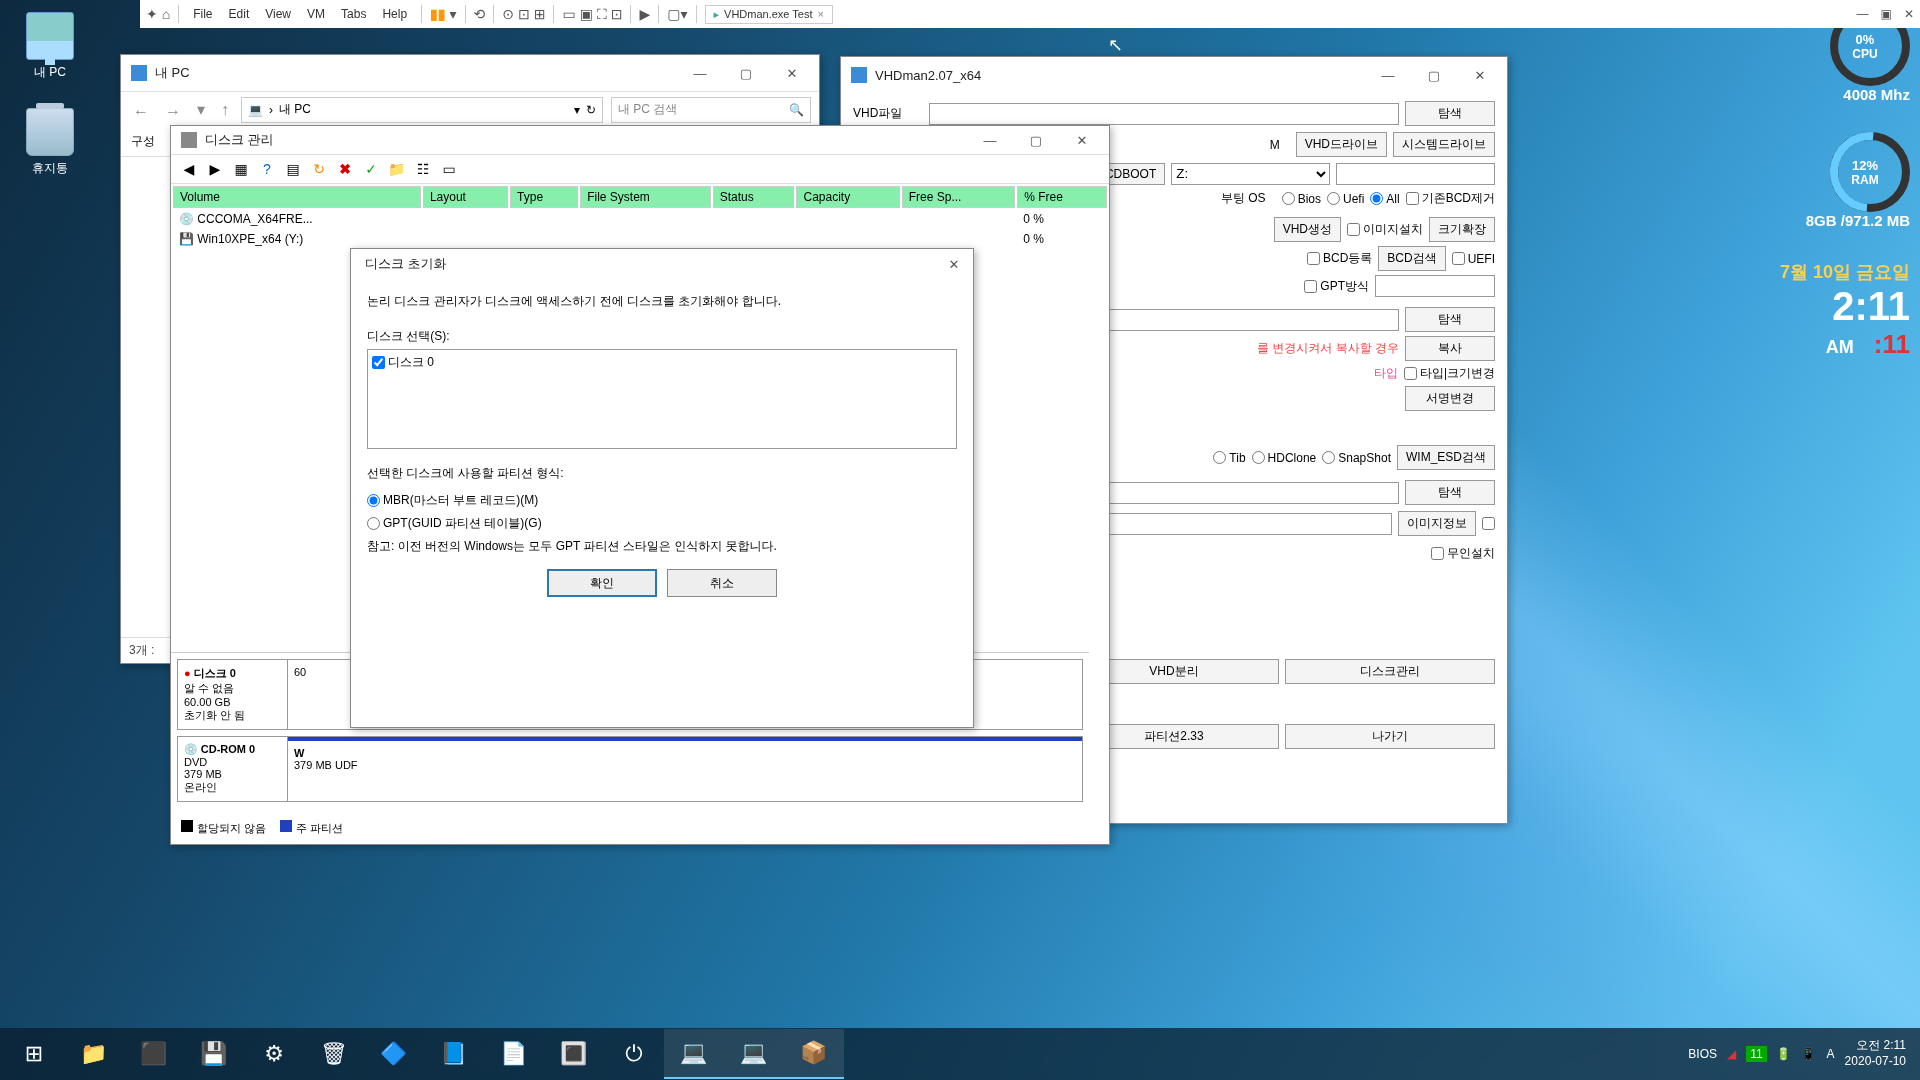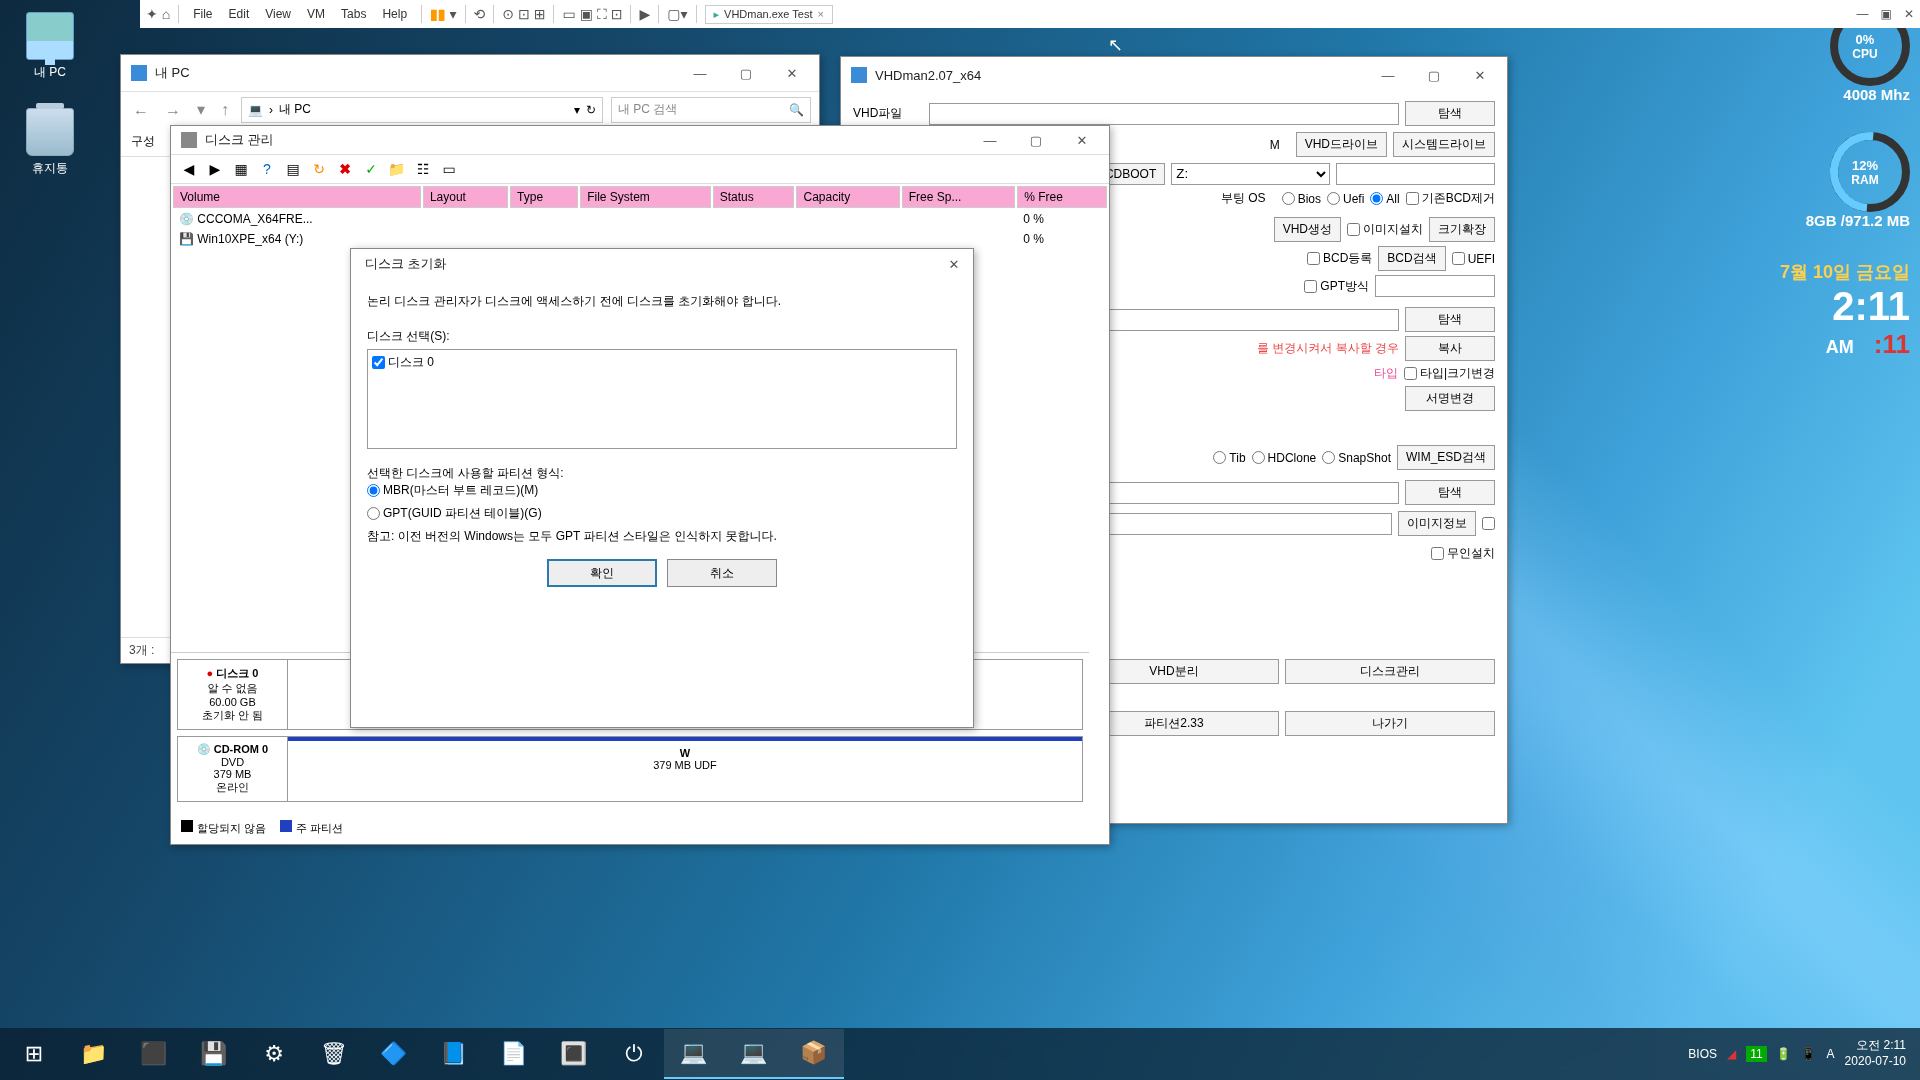--- a/index.html
+++ b/index.html
@@ -60,23 +60,23 @@
 .nav-arrow{font-size:16px;color:#888;padding:0 4px;}
 .addr{flex:1;border:1px solid #ccc;height:26px;display:flex;align-items:center;padding:0 6px;font-size:12px;gap:6px;}
 .search{width:200px;border:1px solid #ccc;height:26px;display:flex;align-items:center;padding:0 6px;font-size:12px;color:#888;justify-content:space-between;}
 .explorer-status{position:absolute;bottom:0;left:0;right:0;height:26px;border-top:1px solid #ddd;font-size:12px;padding:4px 8px;color:#444;}
 
 
 .dm-menu{height:24px;background:#fff;display:flex;align-items:center;gap:18px;padding:0 10px;font-size:12px;}
 .dm-tb{height:30px;display:flex;align-items:center;gap:6px;padding:0 8px;border-top:1px solid #ddd;border-bottom:1px solid #ddd;}
 .dm-tb .ico{width:20px;height:20px;display:flex;align-items:center;justify-content:center;font-size:14px;}
 .dm-table{font-size:12px;}
-.dm-table th{background:#f9a8d4;border:1px solid #ccc;padding:3px 6px;text-align:left;font-weight:normal;}
+.dm-table th{background:#86efac;border:1px solid #ccc;padding:3px 6px;text-align:left;font-weight:normal;}
 .dm-table td{padding:2px 6px;}
-.dm-lower{border-top:1px solid #ccc;padding:6px;font-size:11px;text-align:center;}
+.dm-lower{border-top:1px solid #ccc;padding:6px;font-size:11px;}
 .disk-row{display:flex;border:1px solid #999;margin-bottom:6px;}
 .disk-label{width:110px;padding:6px;border-right:1px solid #999;}
 .disk-part{flex:1;padding:6px;}
 .legend{display:flex;gap:14px;align-items:center;font-size:11px;padding:4px;}
 .legend .sw{width:12px;height:12px;display:inline-block;margin-right:4px;}
 
 
 .dlg-body{padding:14px 16px;font-size:12px;}
 .dlg-sel{border:1px solid #999;height:100px;padding:4px;margin-top:4px;}
 .dlg-btns{display:flex;gap:10px;justify-content:center;margin-top:14px;}
@@ -307,21 +307,21 @@
   <div class="dlg-body">
     <p style="margin-bottom:18px">논리 디스크 관리자가 디스크에 액세스하기 전에 디스크를 초기화해야 합니다.</p>
     <div>디스크 선택(S):</div>
     <div class="dlg-sel">
       <label class="cb">
           <input type="checkbox" checked="" style="">
           <span>디스크 0</span>
         </label>
     </div>
     <p style="margin-top:16px">선택한 디스크에 사용할 파티션 형식:</p>
-    <label class="cb" style="">
+    <label class="cb" style="margin-top:10px">
         <input type="radio" name="ps" checked="" style="">
         <span>MBR(마스터 부트 레코드)(M)</span>
       </label>
     <label class="cb" style="margin-top:6px">
         <input type="radio" name="ps" style="">
         <span>GPT(GUID 파티션 테이블)(G)</span>
       </label>
     <p style="margin-top:6px">참고: 이전 버전의 Windows는 모두 GPT 파티션 스타일은 인식하지 못합니다.</p>
     <div class="dlg-btns">
       <button class="primary">확인</button>
@@ -474,21 +474,21 @@
           <input type="checkbox" style="">
           <span>format</span>
         </label>
       </div>
     <div class="vhd-row" style="margin-bottom:6px">
         <button class="vhd-btn" style="background:#ddd">디스크복사</button>
       </div>
     <div style="color:#aaa">VHD-복사대상</div>
     <div style="color:#aaa;margin-bottom:10px">시스템-복사원본</div>
 
-    <div class="vhd-row" style="margin-bottom:4px">
+    <div class="vhd-row" style="margin-bottom:17px">
       <button class="vhd-btn" style="flex:1">용량최적화</button>
       <button class="vhd-btn" style="flex:1">VHD분리</button>
       <button class="vhd-btn" style="flex:1">디스크관리</button>
     </div>
     <div class="vhd-row" style="margin-bottom:6px">
         <label class="cb">
           <input type="checkbox" style="">
           <span>제로필작업제외</span>
         </label>
       </div>

